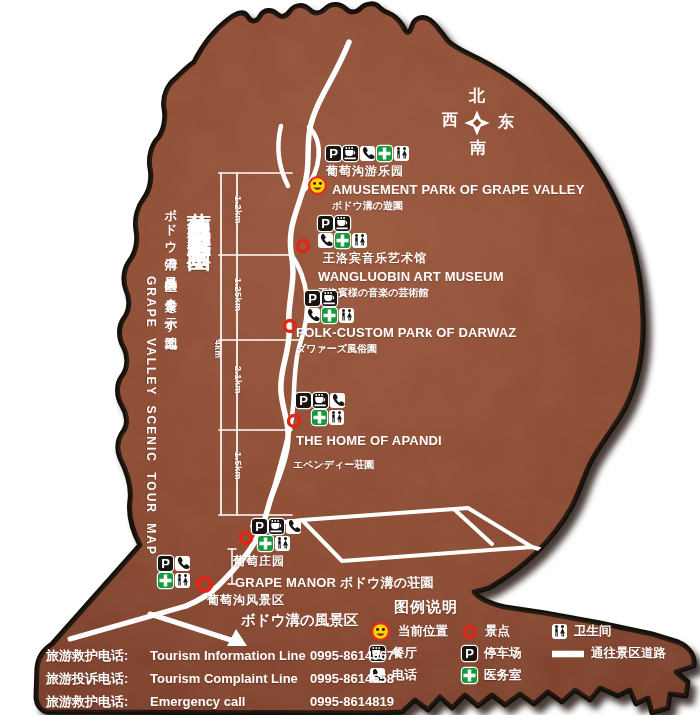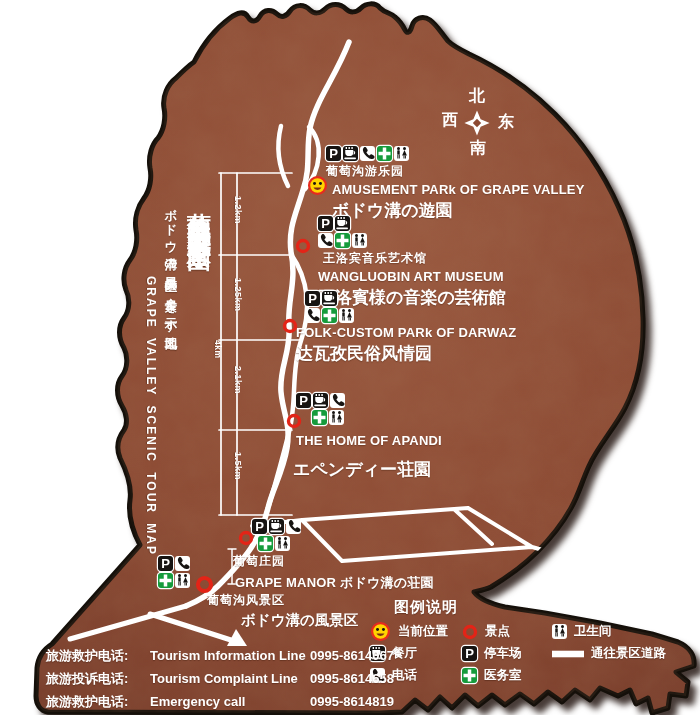--- a/index.html
+++ b/index.html
@@ -5,21 +5,21 @@
   html,body{margin:0;padding:0;background:#fff;}
   #stage{position:relative;width:700px;height:715px;background:#fff;overflow:hidden;
          font-family:"Liberation Sans","DejaVu Sans",sans-serif;}
   #map-svg{position:absolute;left:0;top:0;}
   .overlay{position:absolute;left:0;top:0;width:700px;height:715px;pointer-events:none;}
   .overlay *{pointer-events:auto;}
 
   .poi{position:absolute;color:#fff;white-space:nowrap;text-shadow:0 1px 1px rgba(60,25,10,.35);}
   .poi-cn{font-size:12px;font-weight:bold;margin-top:1px;letter-spacing:1px;}
   .poi-en{font-size:13px;font-weight:bold;margin-top:2px;letter-spacing:.2px;}
-  .poi-jp{font-size:17px;font-weight:bold;margin-top:2px;}
+  .poi-jp{font-size:10px;font-weight:bold;margin-top:2px;}
   .icon-rows{line-height:0;}
   .icon-row{display:flex;gap:2px;margin-bottom:2px;}
 
   .ic{display:inline-flex;align-items:center;justify-content:center;width:15px;height:15px;border-radius:3px;flex:0 0 auto;}
   .ic svg{width:100%;height:100%;display:block;}
   .ic-parking,.ic-restaurant{background:#171412;box-shadow:0 0 0 1.2px #fff;}
   .ic-phone,.ic-toilet{background:#fff;}
   .ic-medical{background:#169b3c;box-shadow:0 0 0 1.2px #fff;}
   .ic-current-location{width:21px;height:21px;background:none;border-radius:0;}
   .ic-scenic-spot{width:16px;height:16px;background:none;border-radius:0;}
@@ -337,21 +337,21 @@
                 <rect x="3.85" y="6.7" width="0.75" height="3.3"></rect>
                 <circle cx="8.4" cy="2" r="1.2"></circle>
                 <path d="M8.4,3.2 L6.5,7.6 L10.3,7.6 Z"></path>
                 <rect x="7.6" y="7.6" width="0.75" height="2.4"></rect>
                 <rect x="8.75" y="7.6" width="0.75" height="2.4"></rect>
               </svg>
             </span>
           </div>
         </div>
       <div class="poi-en">FOLK-CUSTOM PARk OF DARWAZ</div>
-      <div class="poi-jp">达瓦孜民俗风情园</div>
+      <div class="poi-jp">ダワァーズ風俗園</div>
     </div>
     <div class="map-marker" id="marker-darwaz"><span class="ic ic-scenic-spot">
           <svg viewBox="0 0 16 16">
             <circle cx="8" cy="8" r="5.5" fill="none" stroke="#e32417" stroke-width="3.4"></circle>
           </svg>
         </span></div>
 
     <div class="poi" id="poi-apandi">
       <div class="icon-rows" id="icons-apandi">
           <div class="icon-row">

